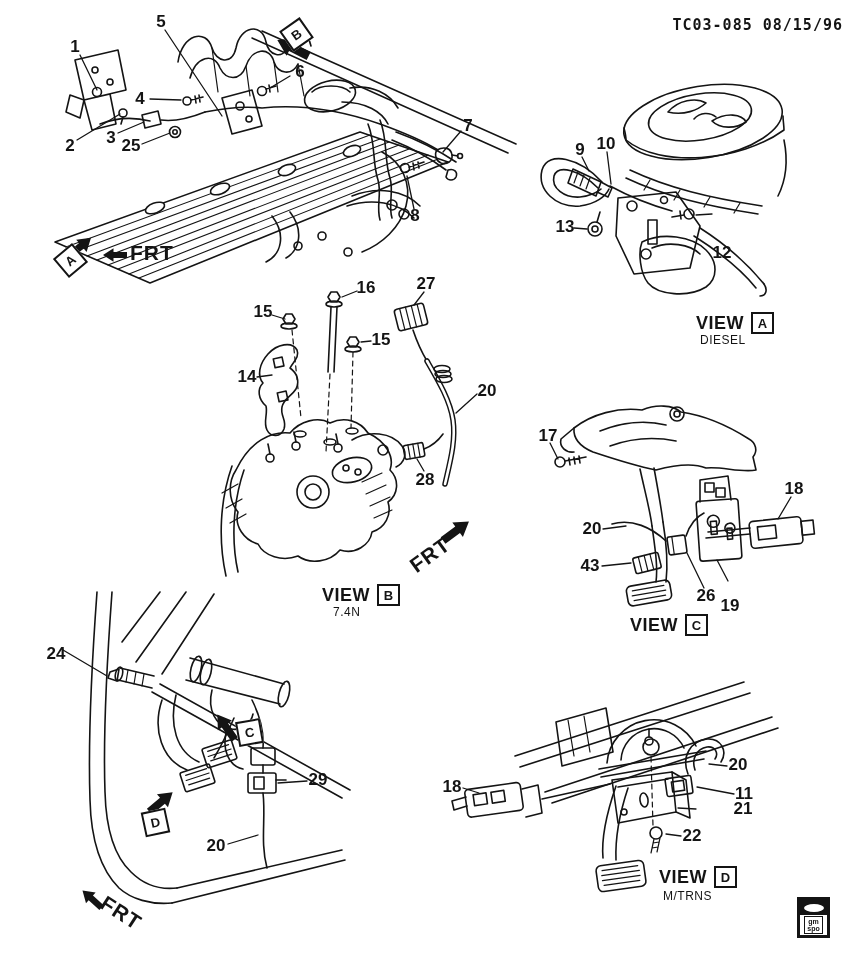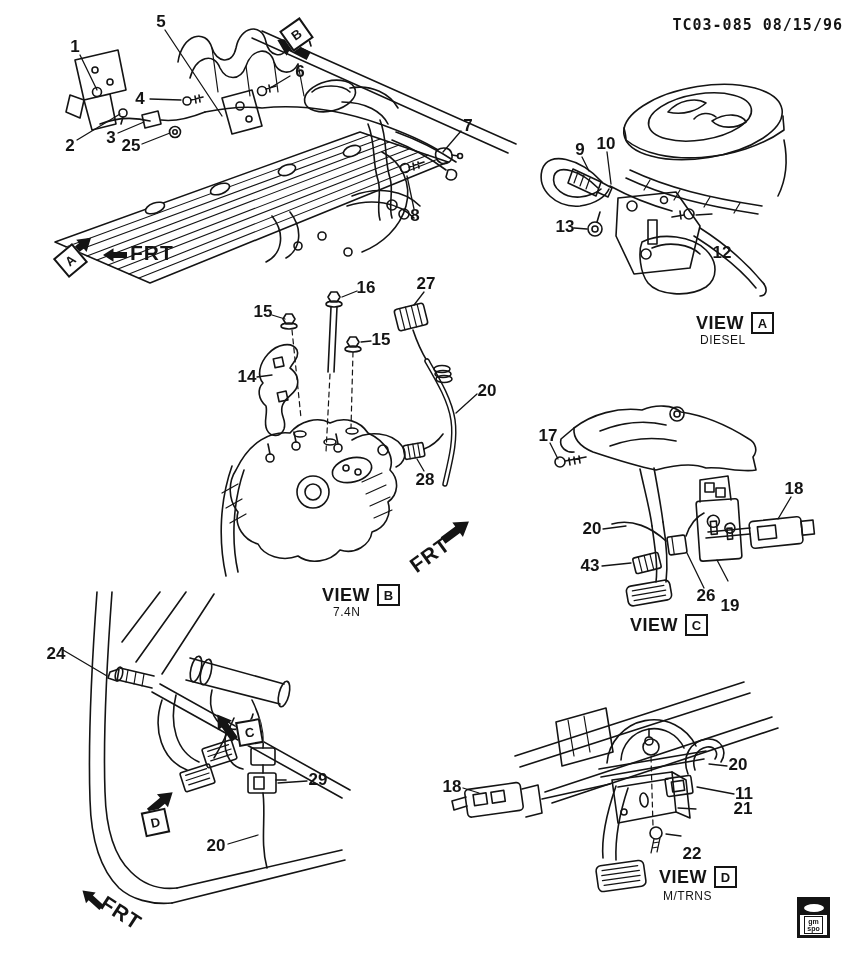--- a/index.html
+++ b/index.html
@@ -356,21 +356,21 @@
 <div class="ov co" style="left:56px;top:642px;margin-top:12px;">24</div>
 <div class="ov co" style="left:318px;top:780px;">29</div>
 <div class="ov dm" style="left:237px;top:720px;transform:rotate(-10deg);">C</div>
 <div class="ov dm" style="left:143px;top:810px;transform:rotate(-12deg);">D</div>
 <div class="ov frt rot" style="left:121px;top:913px;--r:33deg;">FRT</div>
 
 <div class="ov co" style="left:744px;top:794px;">11</div>
 <div class="ov co" style="left:452px;top:787px;">18</div>
 <div class="ov co" style="left:738px;top:765px;">20</div>
 <div class="ov co" style="left:743px;top:809px;">21</div>
-<div class="ov co" style="left:692px;top:836px;margin-top:18px;">22</div>
+<div class="ov co" style="left:692px;top:836px;">22</div>
 <div class="ov vlbl" style="left:659px;top:866px;">
   <span class="vword">VIEW</span>
   <span class="lbox">D</span>
 </div>
 <div class="ov sub" style="left:663px;top:889px;">M/TRNS</div>
 
 <div class="ov logo" style="left:797px;top:897px;">
   <div class="top">
       <div class="oval"></div>
     </div>

